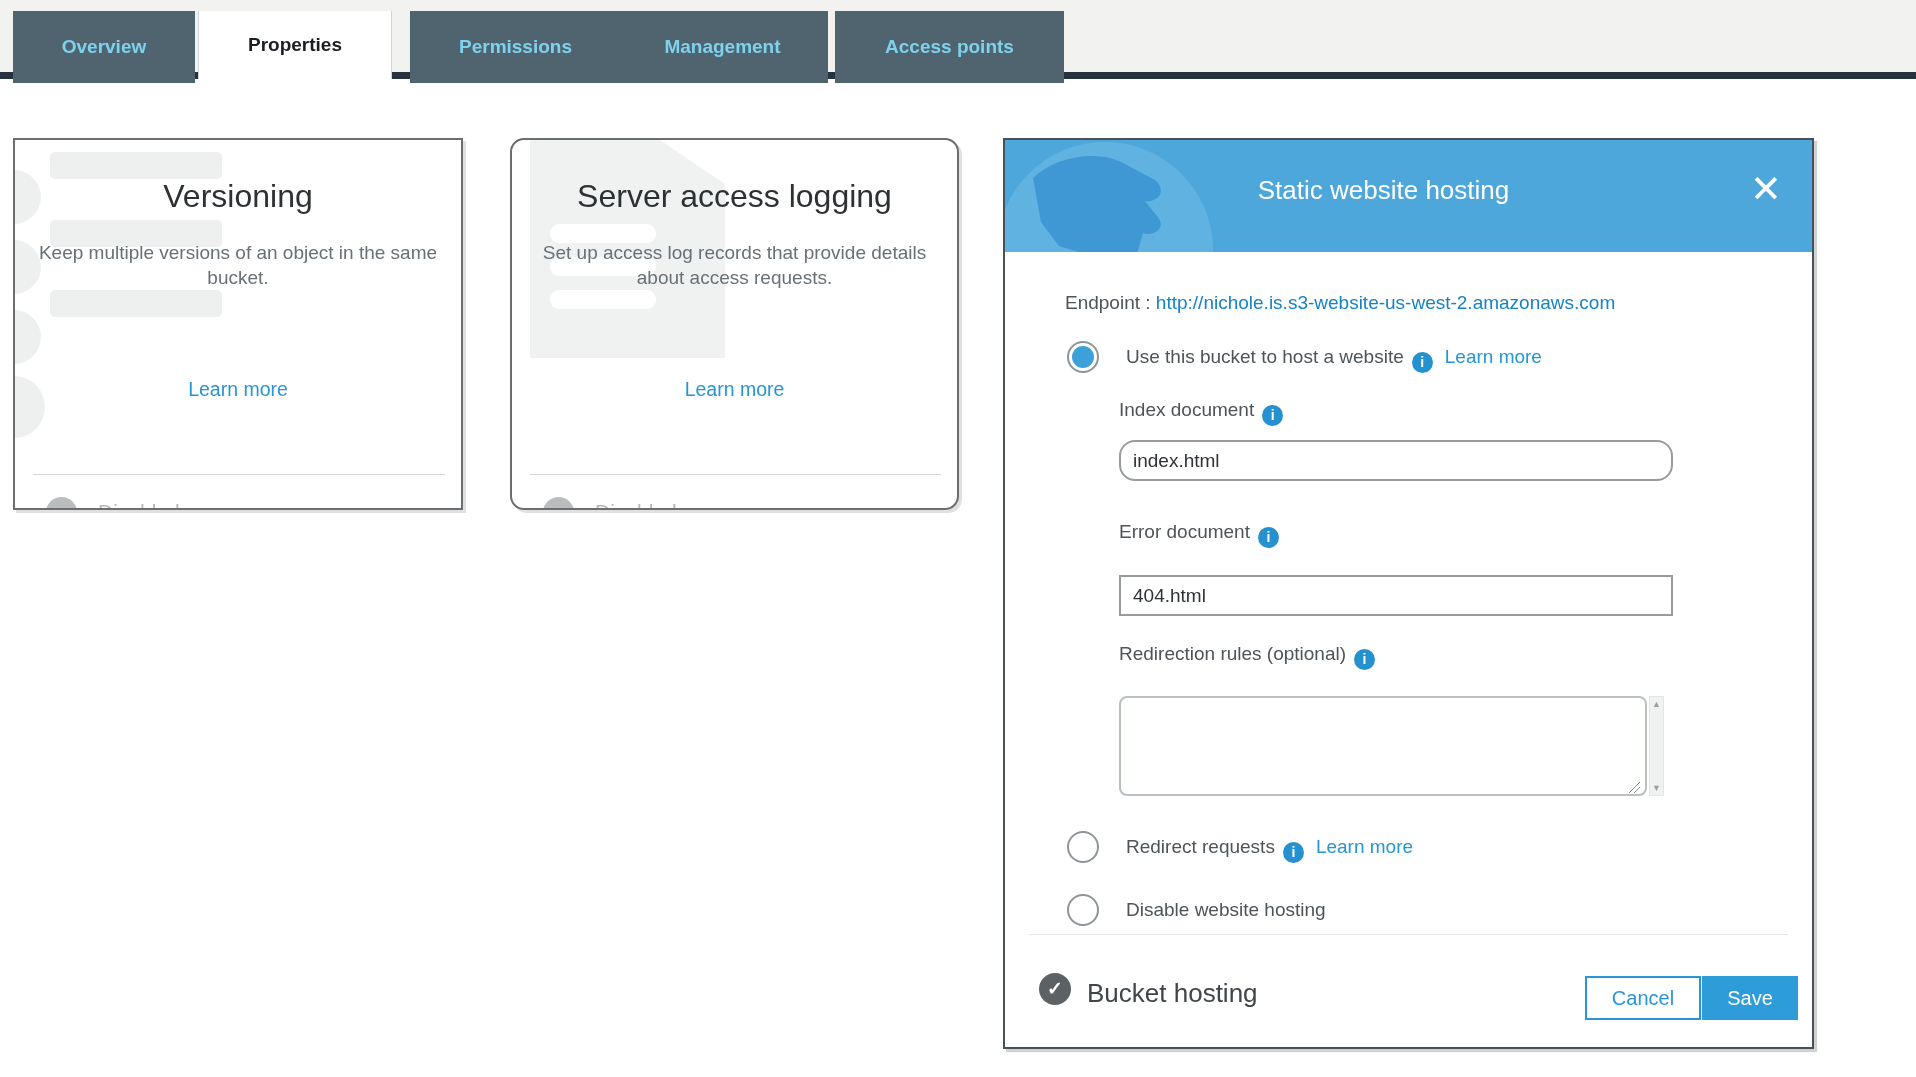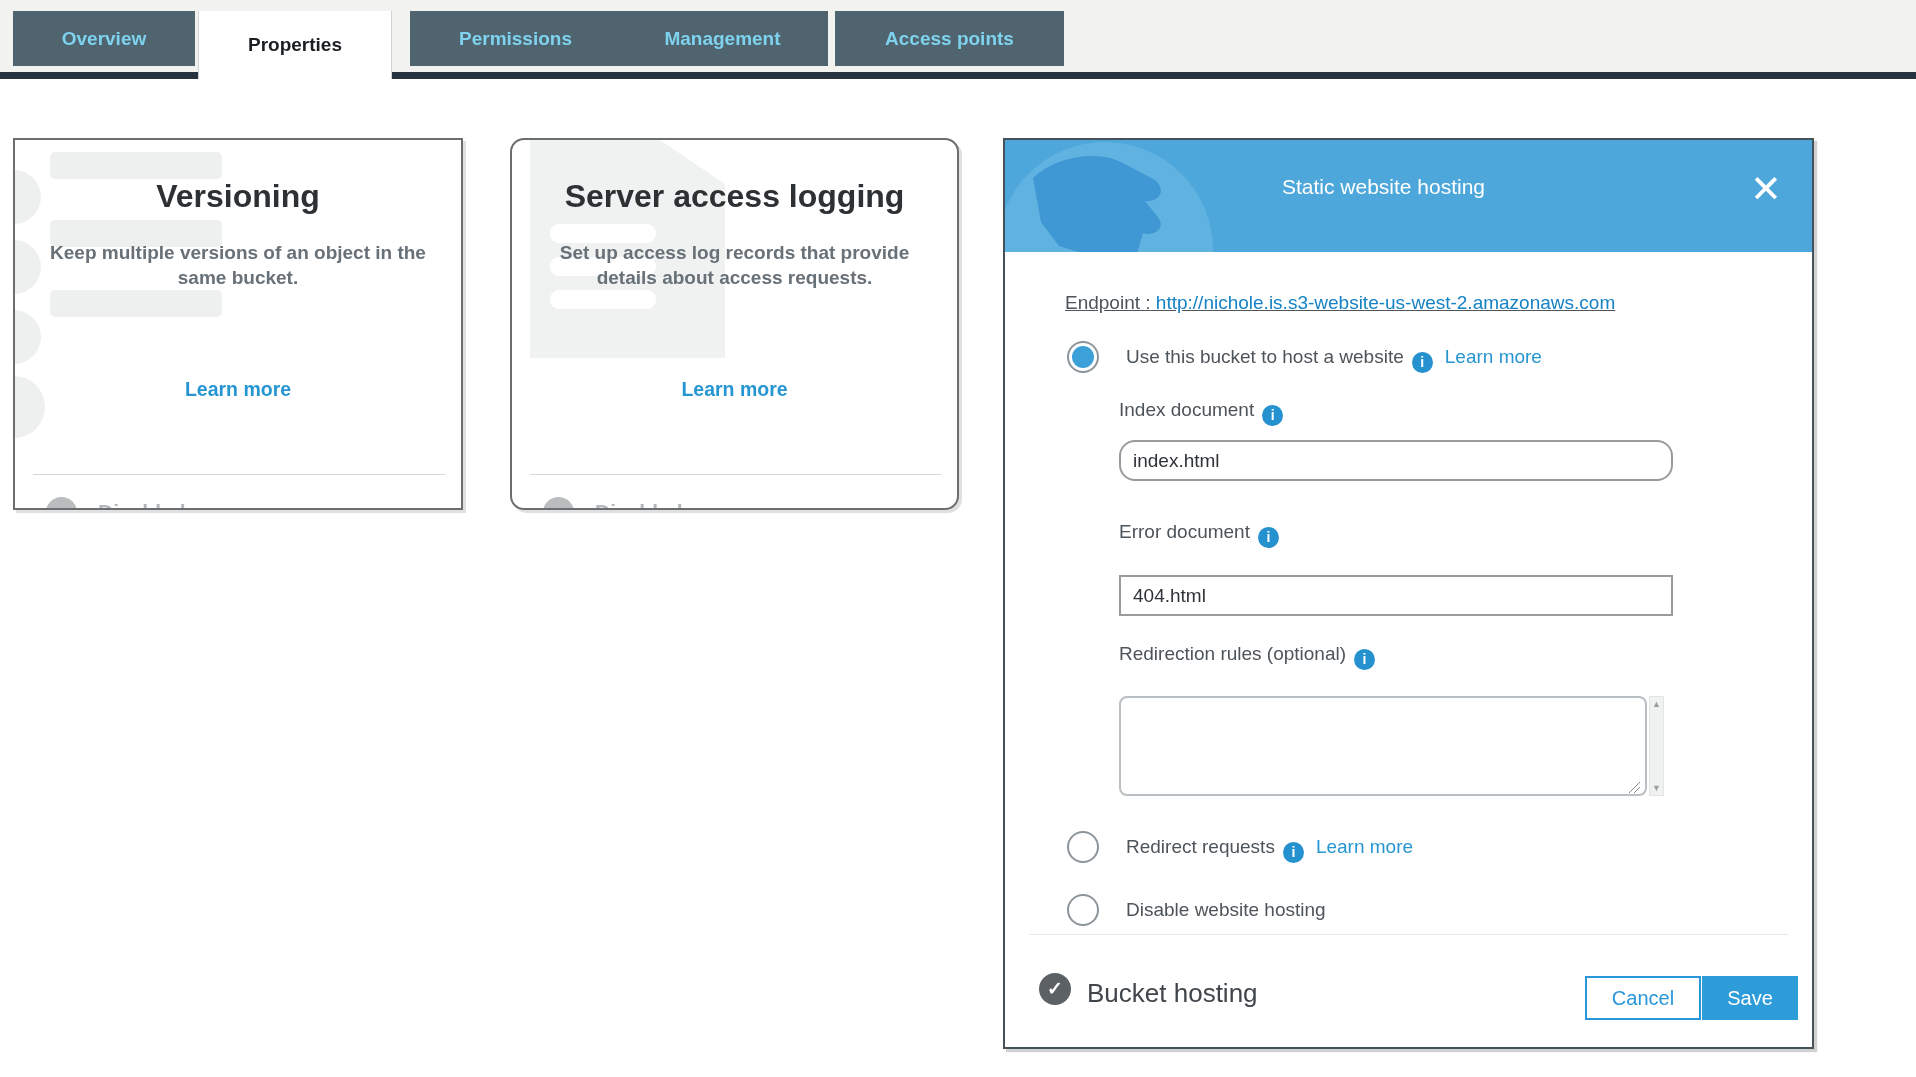--- a/index.html
+++ b/index.html
@@ -2,34 +2,34 @@
 <html><head>
 <meta charset="utf-8">
 <style>
   html,body{margin:0;padding:0;background:#fff;}
   #app{position:relative;width:1916px;height:1077px;background:#ffffff;
        font-family:"Liberation Sans",sans-serif;overflow:hidden;}
 
   
   .tabstrip{position:absolute;left:0;top:0;width:1916px;height:73px;background:#f2f3f1;}
   .tabbar{position:absolute;left:0;top:72px;width:1916px;height:7px;background:#26323d;}
-  .tab{position:absolute;top:11px;height:55px;background:#50646f;color:#7ed2ee;
+  .tab{position:absolute;top:11px;height:72px;background:#50646f;color:#7ed2ee;
        font-size:19px;font-weight:bold;border:none;cursor:pointer;z-index:2;
        font-family:"Liberation Sans",sans-serif;}
   .tab.active{height:68px;background:#ffffff;color:#1b1f23;z-index:3;
        border-left:1px solid #cfd4d6;border-right:1px solid #cfd4d6;}
   .tab.t0{left:13px;width:182px;}
   .tab.t1{left:198px;width:194px;}
   .tab.t2{left:399px;width:211px;margin-left:11px;}
   .tab.t3{left:617px;width:211px;}
   .tab.t4{left:835px;width:229px;}
 
   
   .card{position:absolute;top:138px;height:372px;background:#fff;border:2px solid #6a6e70;
-        box-shadow:3px 3px 0 rgba(0,0,0,.12);box-sizing:border-box;overflow:hidden;font-weight:bold;}
+        box-shadow:3px 3px 0 rgba(0,0,0,.12);box-sizing:border-box;overflow:hidden;}
   .card.v{left:13px;width:450px;}
   .card.s{left:510px;width:449px;border-radius:14px;}
   .ghost{position:absolute;inset:0;z-index:0;}
   .gbar{position:absolute;left:35px;width:172px;height:27px;background:#eef0f0;border-radius:5px;}
   .gcirc{position:absolute;left:-28px;width:54px;height:54px;background:#eef0f0;border-radius:50%;}
   .card-content{position:relative;z-index:1;height:100%;}
   .card-title{margin-top:38px;text-align:center;font-size:32px;color:#2e3134;}
   .card-desc{margin:26px auto 0;width:400px;text-align:center;font-size:19px;
              line-height:24.5px;color:#687078;}
   .card-link{position:absolute;left:0;right:0;top:200px;text-align:center;
@@ -38,27 +38,27 @@
   .card-status{position:absolute;left:0;top:314px;height:40px;width:100%;
                display:flex;align-items:center;}
   .dot{width:31px;height:31px;border-radius:50%;background:#b9bdbe;margin-left:31px;}
   .status-label{margin-left:21px;font-size:21px;color:#b3b7b9;}
 
   
   .modal{position:absolute;left:1003px;top:138px;width:811px;height:911px;background:#fff;
          border:2px solid #46525a;box-sizing:border-box;box-shadow:3px 3px 1px rgba(0,0,0,.18);}
   .mhead{position:absolute;left:0;top:0;width:100%;height:112px;background:#4ea7db;overflow:hidden;}
   .mtitle{position:absolute;left:0;right:50px;top:35px;text-align:center;color:#ffffff;
-          font-size:21px;}
+          font-size:26px;}
   .mclose{position:absolute;right:24px;top:24px;width:44px;height:50px;border:none;background:none;
           color:#ffffff;font-size:38px;font-weight:300;cursor:pointer;line-height:50px;padding:0;
           font-family:"DejaVu Sans",sans-serif;}
   .mbody{position:absolute;left:0;top:112px;right:0;bottom:0;}
 
-  .row{position:absolute;font-size:19px;color:#4d545a;white-space:nowrap;text-decoration:underline;}
+  .row{position:absolute;font-size:19px;color:#4d545a;white-space:nowrap;}
   .lbl-endpoint{left:60px;top:40px;}
   a.endpoint{color:#1583c5;text-decoration:none;cursor:pointer;}
   .radio{position:absolute;left:62px;width:32px;height:32px;border:2px solid #8d959a;
          border-radius:50%;background:#fff;box-sizing:border-box;cursor:pointer;}
   .radio.selected::after{content:'';position:absolute;left:3px;top:3px;right:3px;bottom:3px;
          background:#3da0d8;border-radius:50%;}
   .r1{top:89px;} .r2{top:579px;} .r3{top:642px;}
   .optlabel{position:absolute;left:121px;font-size:19px;color:#4d545a;white-space:nowrap;}
   .o1{top:94px;} .o2{top:584px;} .o3{top:647px;}
   .info{display:inline-block;width:21px;height:21px;border-radius:50%;background:#2591cf;

